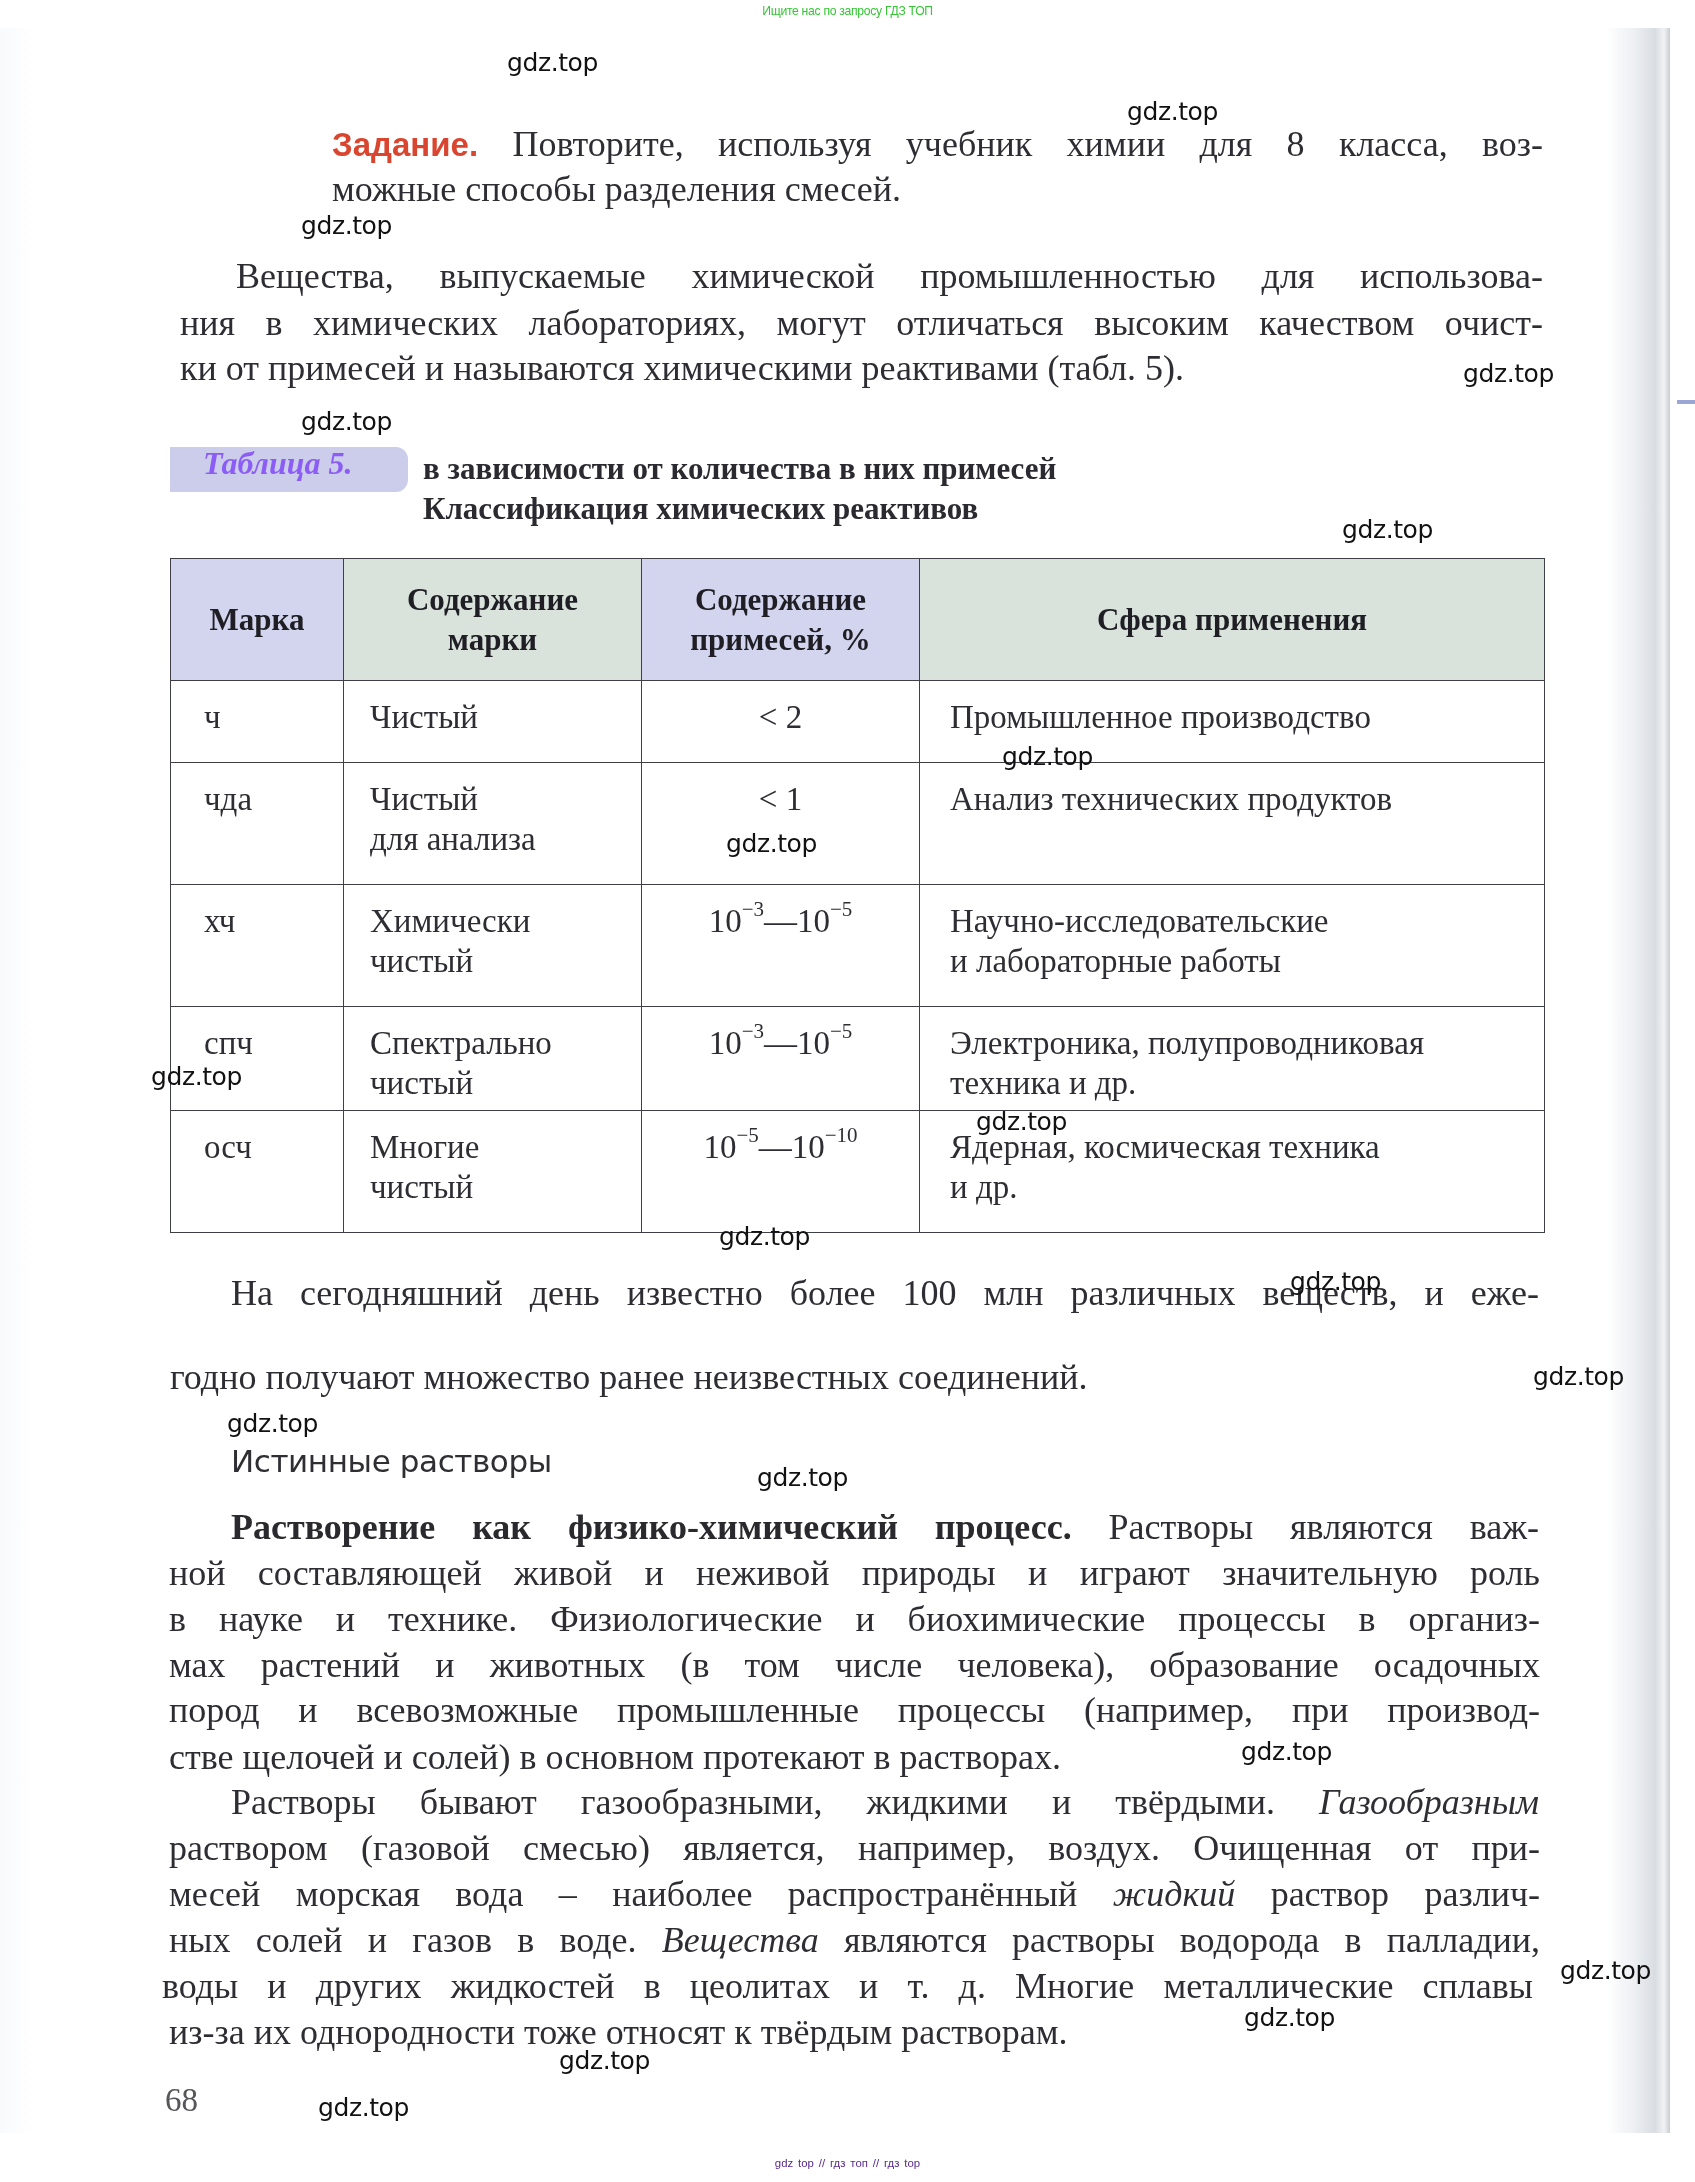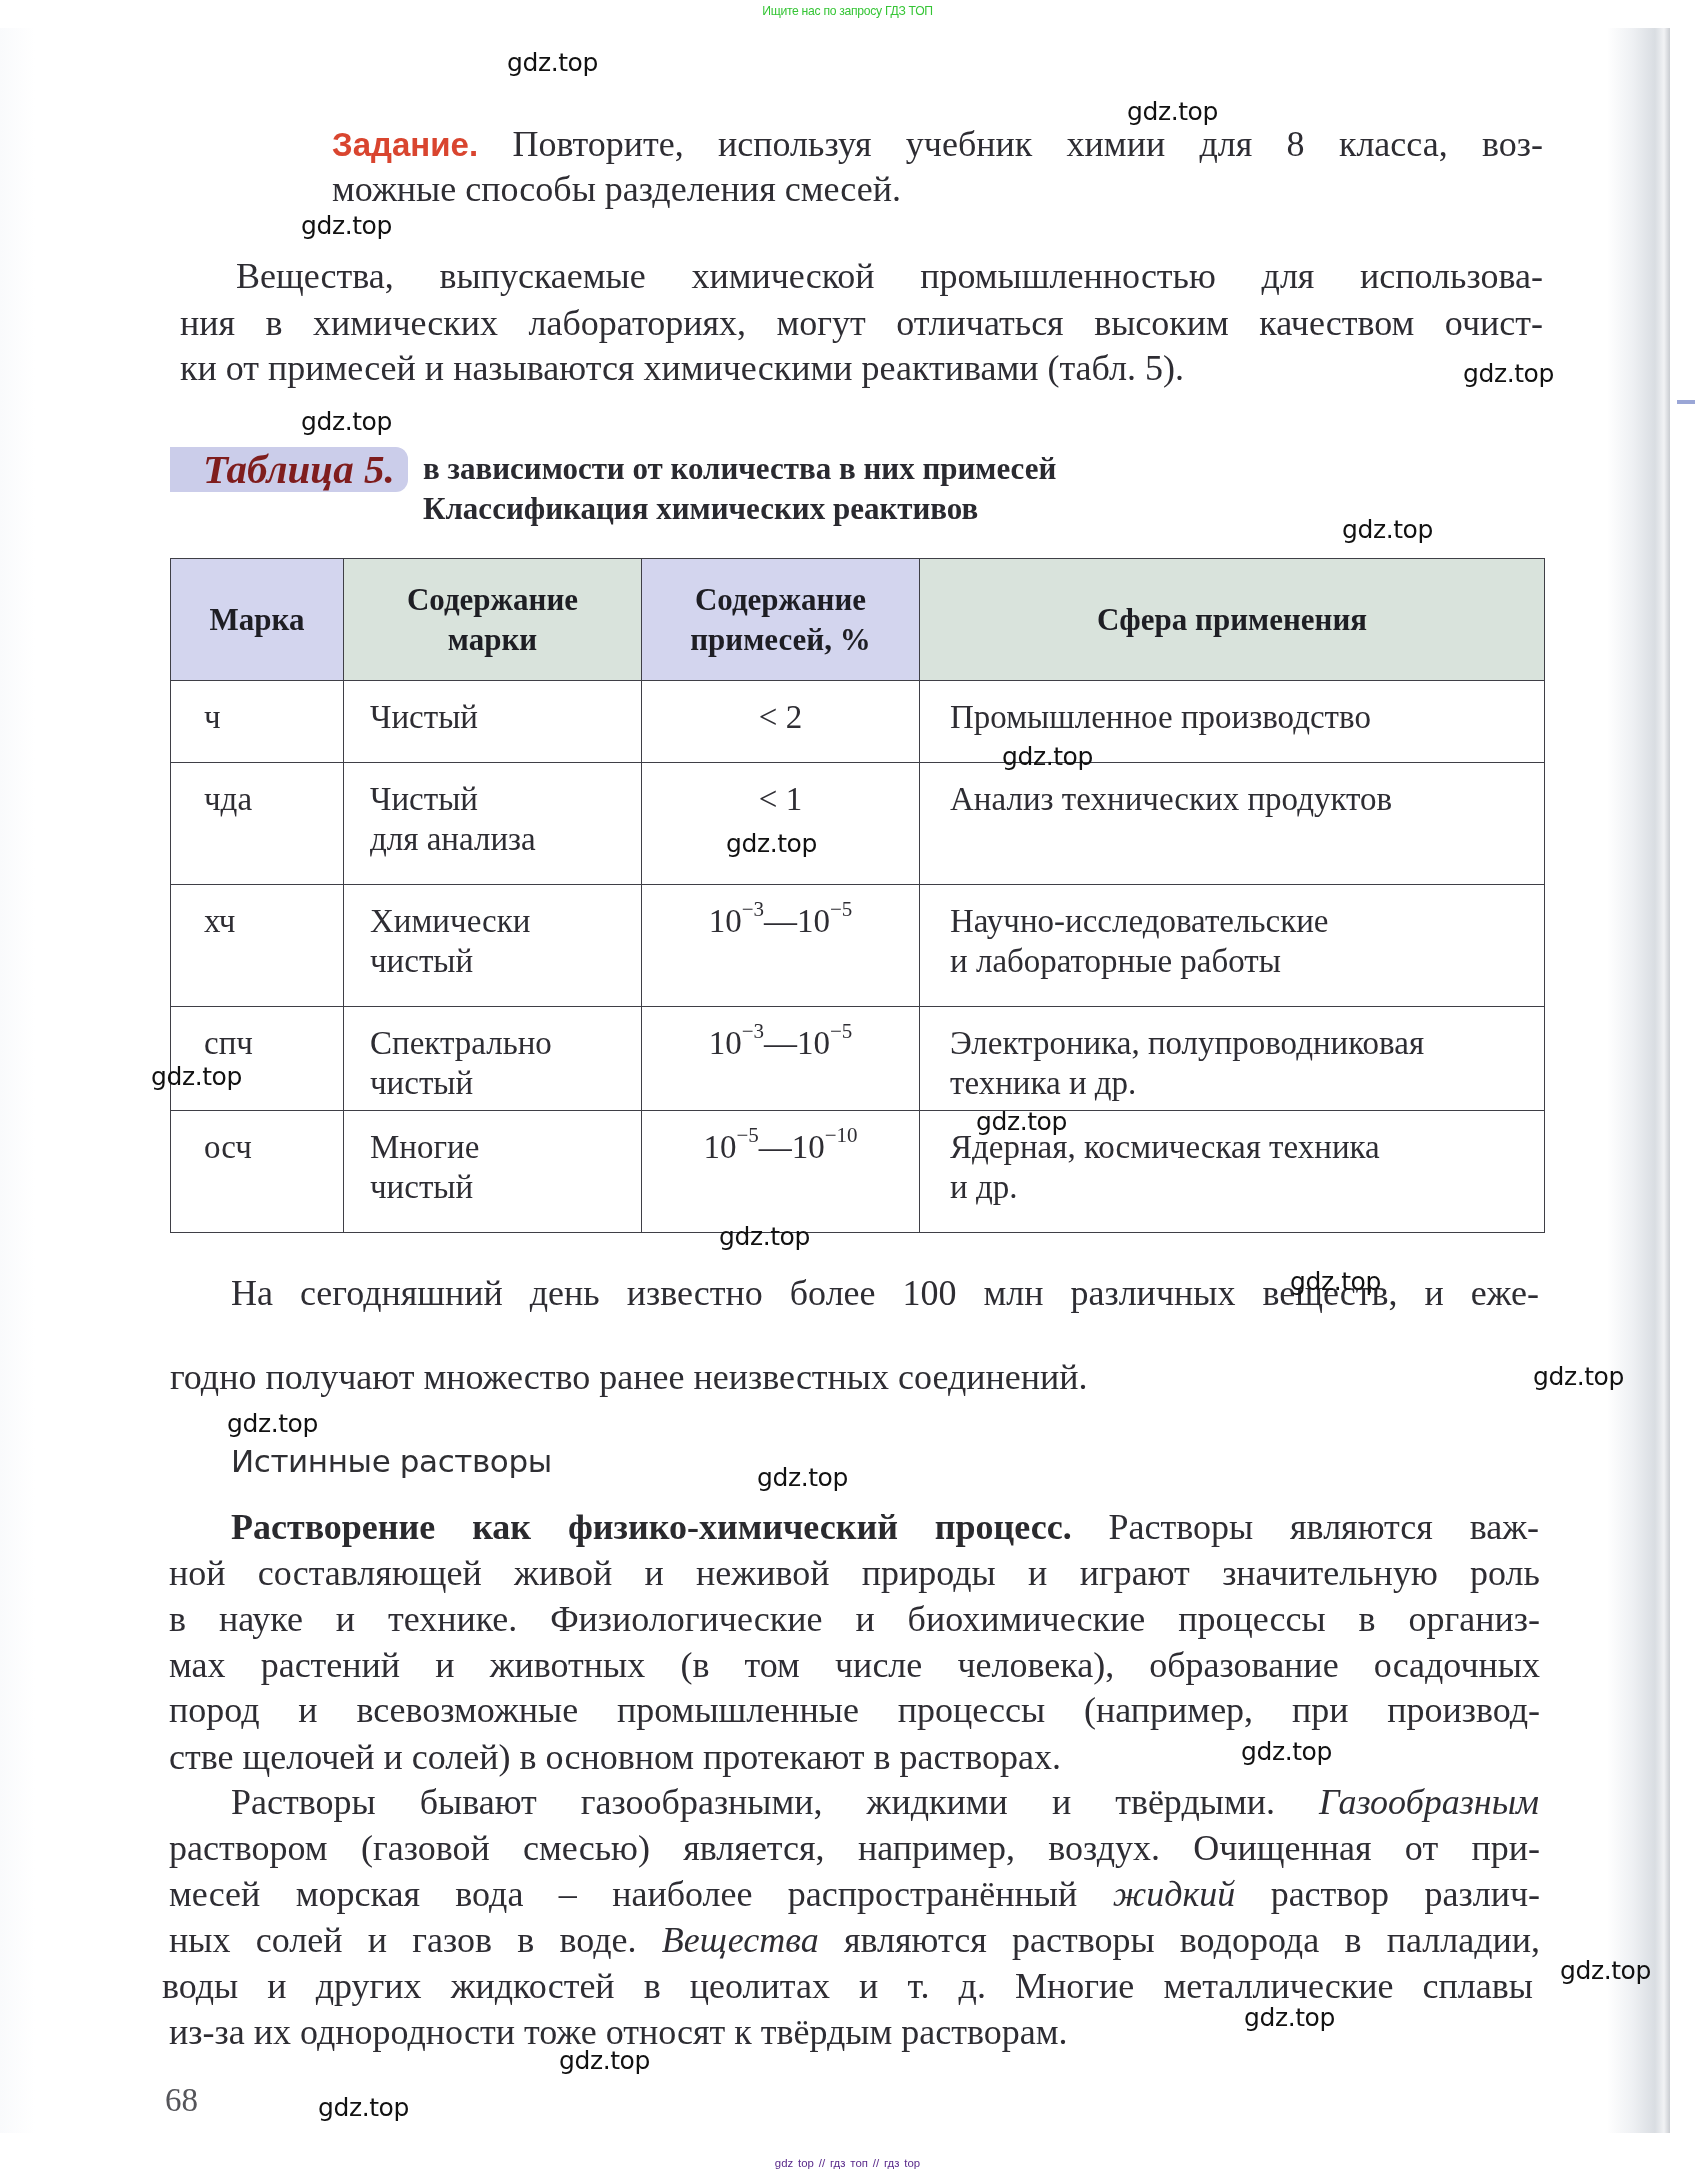--- a/index.html
+++ b/index.html
@@ -9,21 +9,21 @@
             font-family: "Liberation Sans", sans-serif; font-size: 12.2px; color: #35c535; letter-spacing: -0.3px; }
   .footer { position: absolute; top: 2157px; left: 0; width: 1695px; text-align: center;
             font-family: "Liberation Sans", sans-serif; font-size: 11.4px; color: #5a2a8a; word-spacing: 1.7px; }
   .page { position: absolute; left: 0; top: 28px; width: 1670px; height: 2105px;
           background: linear-gradient(to right, #f9fafc 0, #ffffff 35px, #ffffff 1607px, #eef0f3 1633px, #d9dde2 1655px, #f1f2f4 1664px, #c9ccd1 1670px); }
   .txt { position: absolute; font-size: 36px; line-height: 46px; color: #2e2d33; white-space: nowrap; }
   .just { text-align: justify; text-align-last: justify; }
   .task-label { font-family: "Liberation Sans", sans-serif; font-weight: bold; color: #d9452f; font-size: 33px; }
   .caption-box { position: absolute; left: 170px; top: 447px; width: 238px; height: 45px;
                  background: #cbcdea; border-radius: 0 12.2px 12.2px 0; }
-  .caption-label { position: absolute; left: 203px; top: 445px; font-size: 41px; font-weight: bold; font-style: italic; color: #7f1d1d; white-space: nowrap; }
+  .caption-label { position: absolute; left: 203px; top: 445px; font-size: 32px; font-weight: bold; font-style: italic; color: #8b5cf6; white-space: nowrap; }
   .caption-title { position: absolute; left: 423px; top: 449px; font-size: 31px; font-weight: bold; line-height: 40px; color: #2a2a30; white-space: nowrap; }
   table.reag { position: absolute; left: 170px; top: 558px; width: 1374px; border-collapse: collapse; table-layout: fixed; }
   table.reag td, table.reag th { border: 1.7px solid #3f3f46; padding: 0; vertical-align: top; font-size: 33px; line-height: 40px; color: #2e2d33; font-weight: normal; }
   table.reag th { vertical-align: middle; text-align: center; font-weight: bold; font-size: 31px; color: #1e1e24; height: 121px; }
   th.lav { background: #d3d5ee; }
   th.grn { background: #d9e3dc; }
   table.reag td { padding-top: 15.7px; }
   td.c1 { padding-left: 33px !important; }
   td.c2 { padding-left: 26px !important; }
   td.c3 { text-align: center; }

